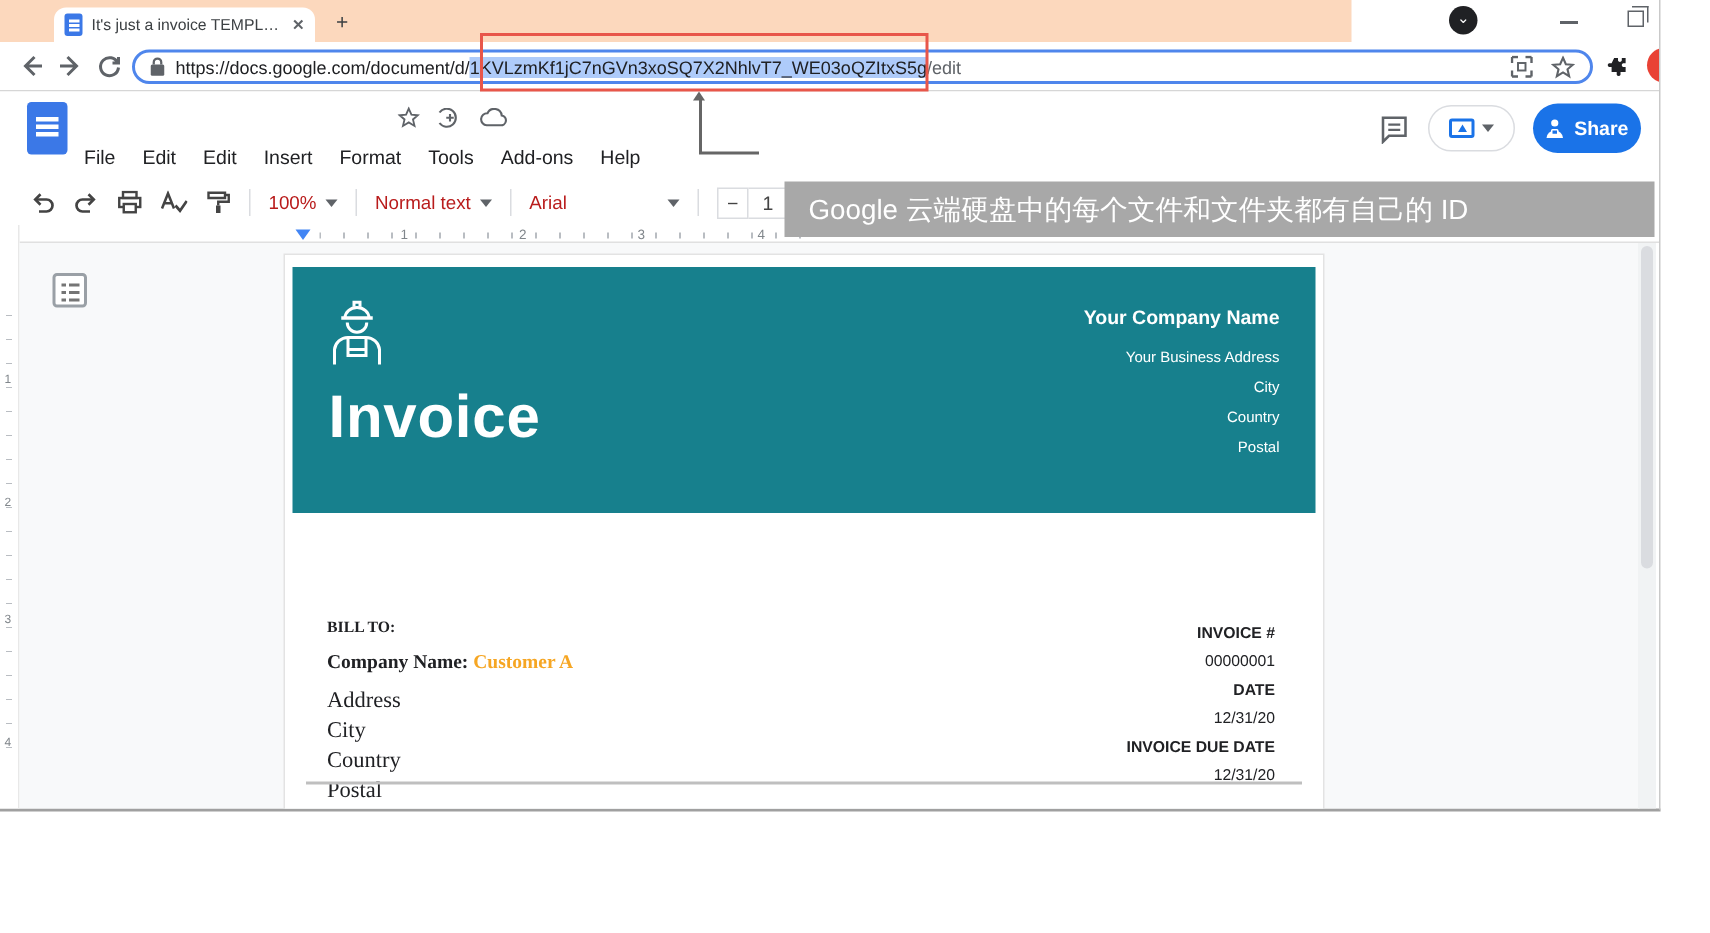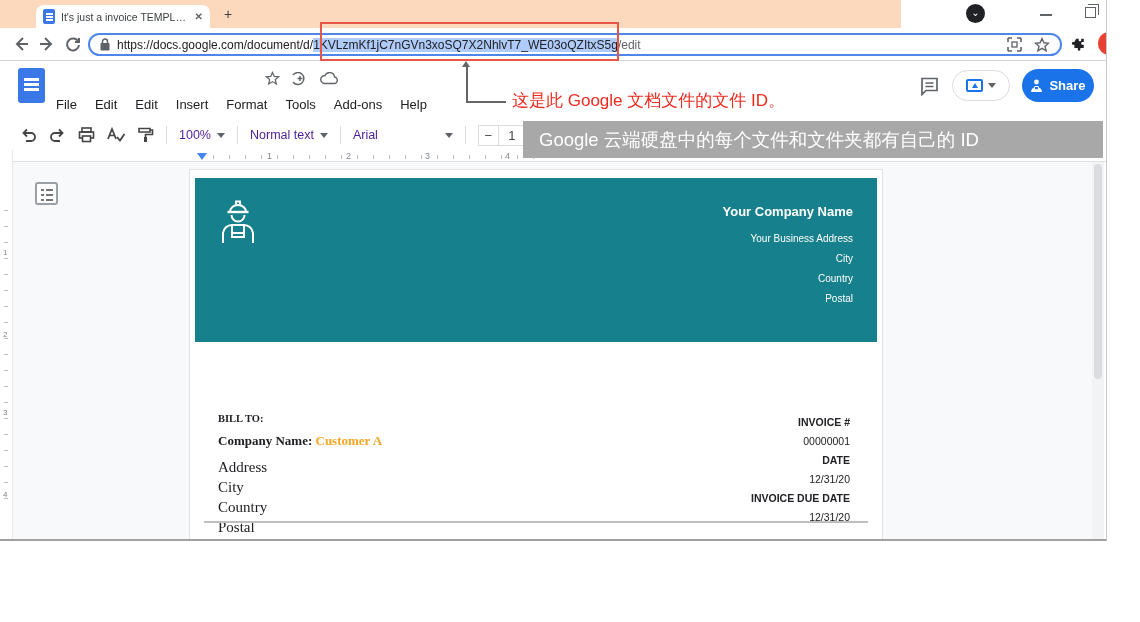--- a/index.html
+++ b/index.html
@@ -53,21 +53,21 @@
   .present-rect::before { content:""; position:absolute; left:3.5px; top:2px; border-left:3px solid transparent;
                           border-right:3px solid transparent; border-bottom:5px solid #1a73e8; }
   .caret { width:0; height:0; border-left:4px solid transparent; border-right:4px solid transparent; border-top:5px solid #5f6368; }
   .sharebtn { position:absolute; left:1022px; top:8px; width:72px; height:33px; border-radius:17px; background:#1a73e8;
               color:#fff; display:flex; align-items:center; justify-content:center; gap:6px; font-size:13px; font-weight:bold; }
 
   
   .toolbar { position:absolute; left:0; top:120px; width:1106px; height:30px; background:#fff; display:flex;
              align-items:center; padding-left:20px; gap:12px; color:#444; }
   .tb-sep { width:1px; height:18px; background:#dadce0; }
-  .tb-label { font-size:12.5px; color:#4c1d95; display:flex; align-items:center; gap:6px; }
+  .tb-label { font-size:12.5px; color:#b91c1c; display:flex; align-items:center; gap:6px; }
   .szbox { display:flex; align-items:center; }
   .szbox > div { border:1px solid #dadce0; height:21px; display:flex; align-items:center; justify-content:center; font-size:13px; }
   .sz-minus, .sz-plus { width:21px; }
   .sz-val { width:26px; border-left:none !important; border-right:none !important; font-size:12px; }
   .tb-b { font-weight:bold; font-size:14px; }
   .tb-i { font-style:italic; font-family:"Liberation Serif", serif; font-size:15px; }
 
   
   .hruler { position:absolute; left:13px; top:150px; width:1093px; height:12px; background:#fff; border-bottom:1px solid #e0e0e0; }
   .hticks { position:absolute; left:200px; top:5px; width:322px; height:4px;
@@ -288,20 +288,21 @@
       <div class="teal">
         <svg class="worker" width="38" height="54" viewBox="0 0 38 54">
           <path d="M11 12 a8 7 0 0 1 16 0" fill="none" stroke="#fff" stroke-width="2"></path>
           <path d="M17 4.5 v-3 h4 v3" fill="none" stroke="#fff" stroke-width="2"></path>
           <path d="M8.5 12 h21" stroke="#fff" stroke-width="2.4"></path>
           <path d="M12.5 15 a6.5 6.5 0 0 0 13 0" fill="none" stroke="#fff" stroke-width="2"></path>
           <path d="M4 43 v-10 a9 9 0 0 1 9 -8 h12 a9 9 0 0 1 9 8 v10" fill="none" stroke="#fff" stroke-width="2"></path>
           <path d="M13 26 v11 h12 v-11" fill="none" stroke="#fff" stroke-width="2"></path>
           <path d="M13 33 h12" stroke="#fff" stroke-width="2"></path>
         </svg>
+        <div class="inv-title">Invoice</div>
         <div class="co-block">
           <div class="co-name">Your Company Name</div>
           <div class="co-line">Your Business Address</div>
           <div class="co-line">City</div>
           <div class="co-line">Country</div>
           <div class="co-line">Postal</div>
         </div>
       </div>
 
       <div class="billto">
@@ -323,19 +324,18 @@
       </div>
 
       <div class="pg-divider"></div>
     </div>
   </div>
 
   <div class="anno-rect"></div>
   <div class="anno-arrow"></div>
   <div class="anno-vline"></div>
   <div class="anno-hline"></div>
-  <div class="anno-text">这是此 Google 文档文件的文件 ID。</div>
   <div class="tooltip-bar">
     <span>Google 云端硬盘中的每个文件和文件夹都有自己的 ID</span>
   </div>
 
 </div>
 </div>
 
 </body></html>

